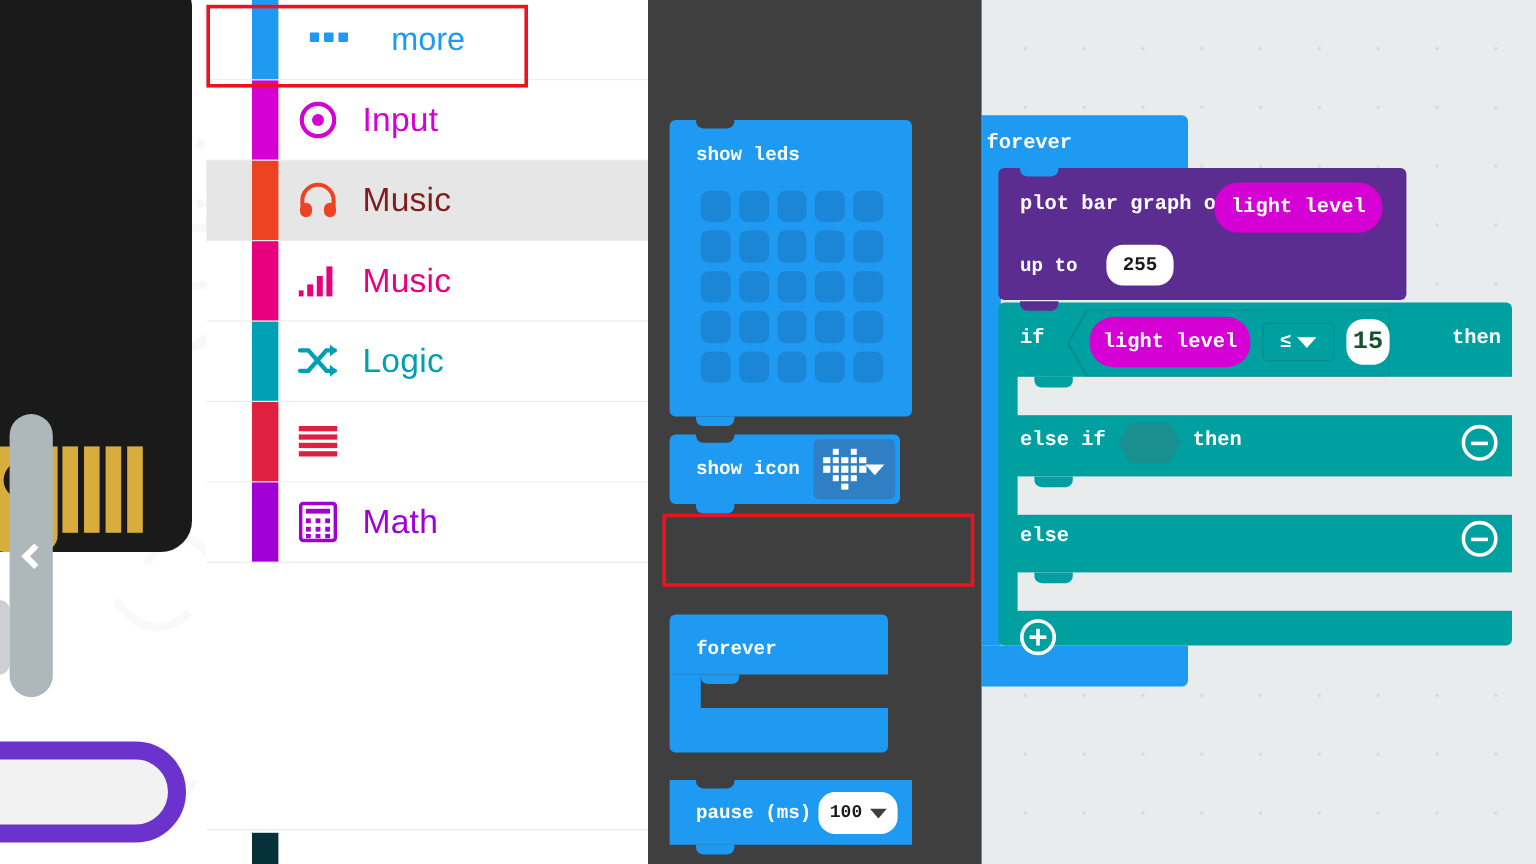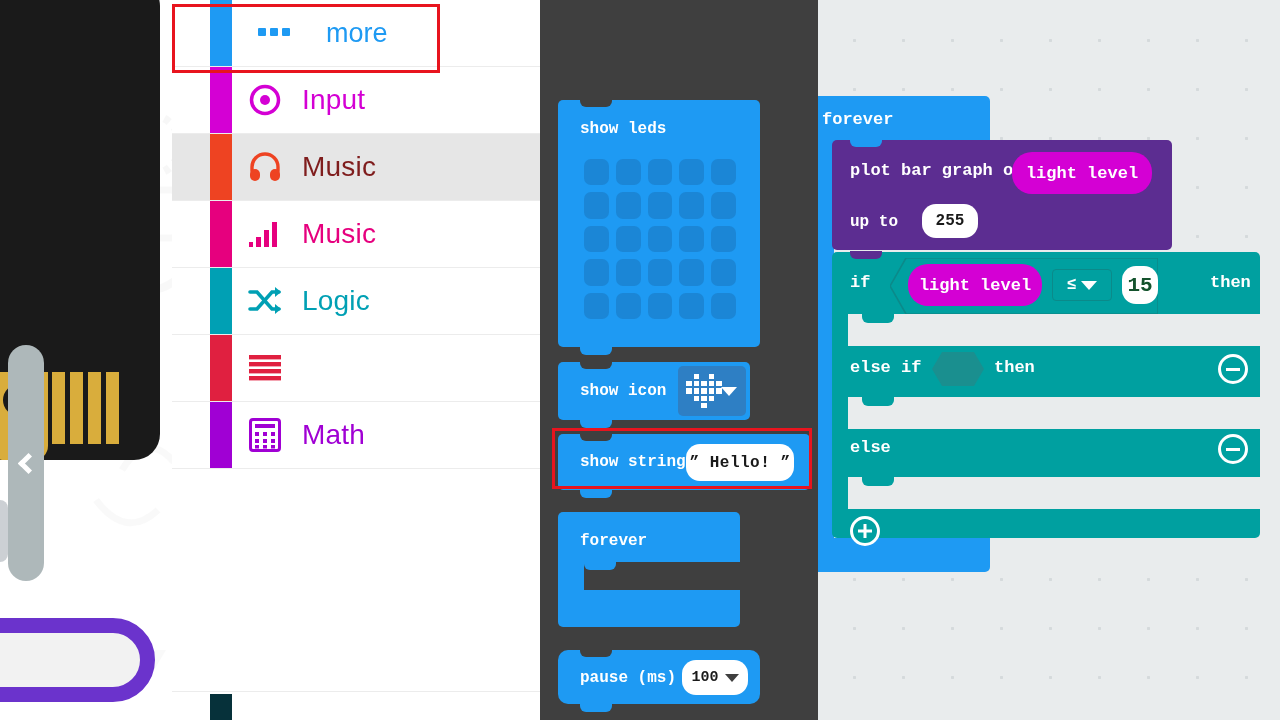--- a/index.html
+++ b/index.html
@@ -371,36 +371,30 @@
           <div class="ic-off"></div>
             <div class="ic-off"></div>
             <div class="ic-on"></div>
             <div class="ic-off"></div>
             <div class="ic-off"></div>
         </div>
         <div class="dd-tri" style="position:absolute; right:9px; top:21px;"></div>
       </div>
     </div>
 
-    <div class="blk basic-blue" style="left:18px; top:434px; width:252px; height:56px; border-radius:5px;">
-      <div class="notch-top"></div>
-      <div class="notch-bot" style="background:#1e9af3;"></div>
-      <span class="bt" style="position:absolute; left:22px; top:19px;">show string</span>
-      <div class="field-white" style="position:absolute; left:128px; top:10px; width:108px; height:37px; font-size:16px; letter-spacing:.5px;">” Hello! ”</div>
-    </div>
 
     <div class="blk" style="left:18px; top:512px; width:182px; height:115px;">
       <div style="position:absolute; left:0; top:0; width:182px; height:50px; background:#1e9af3; border-radius:5px 5px 0 0;"></div>
       <div style="position:absolute; left:0; top:50px; width:26px; height:28px; background:#1e9af3;"></div>
       <div style="position:absolute; left:0; top:78px; width:182px; height:37px; background:#1e9af3; border-radius:0 0 5px 5px;"></div>
       <div style="position:absolute; left:26px; top:50px; width:32px; height:8px; background:#1e9af3; border-radius:0 0 6px 6px;"></div>
       <span class="bt" style="position:absolute; left:22px; top:20px;">forever</span>
     </div>
 
-    <div class="blk basic-blue" style="left:18px; top:650px; width:202px; height:54px; border-radius:10px;">
+    <div class="blk basic-blue" style="left:18px; top:650px; width:202px; height:54px; border-radius:0;">
       <div class="notch-top"></div>
       <div class="notch-bot" style="background:#1e9af3;"></div>
       <span class="bt" style="position:absolute; left:22px; top:19px;">pause (ms)</span>
       <div class="field-white" style="position:absolute; left:124px; top:10px; width:66px; height:35px; font-size:15px;">
         <span>100</span>
         <span class="dd-tri-dark" style="margin-left:6px;"></span>
       </div>
     </div>
   </div>
 

